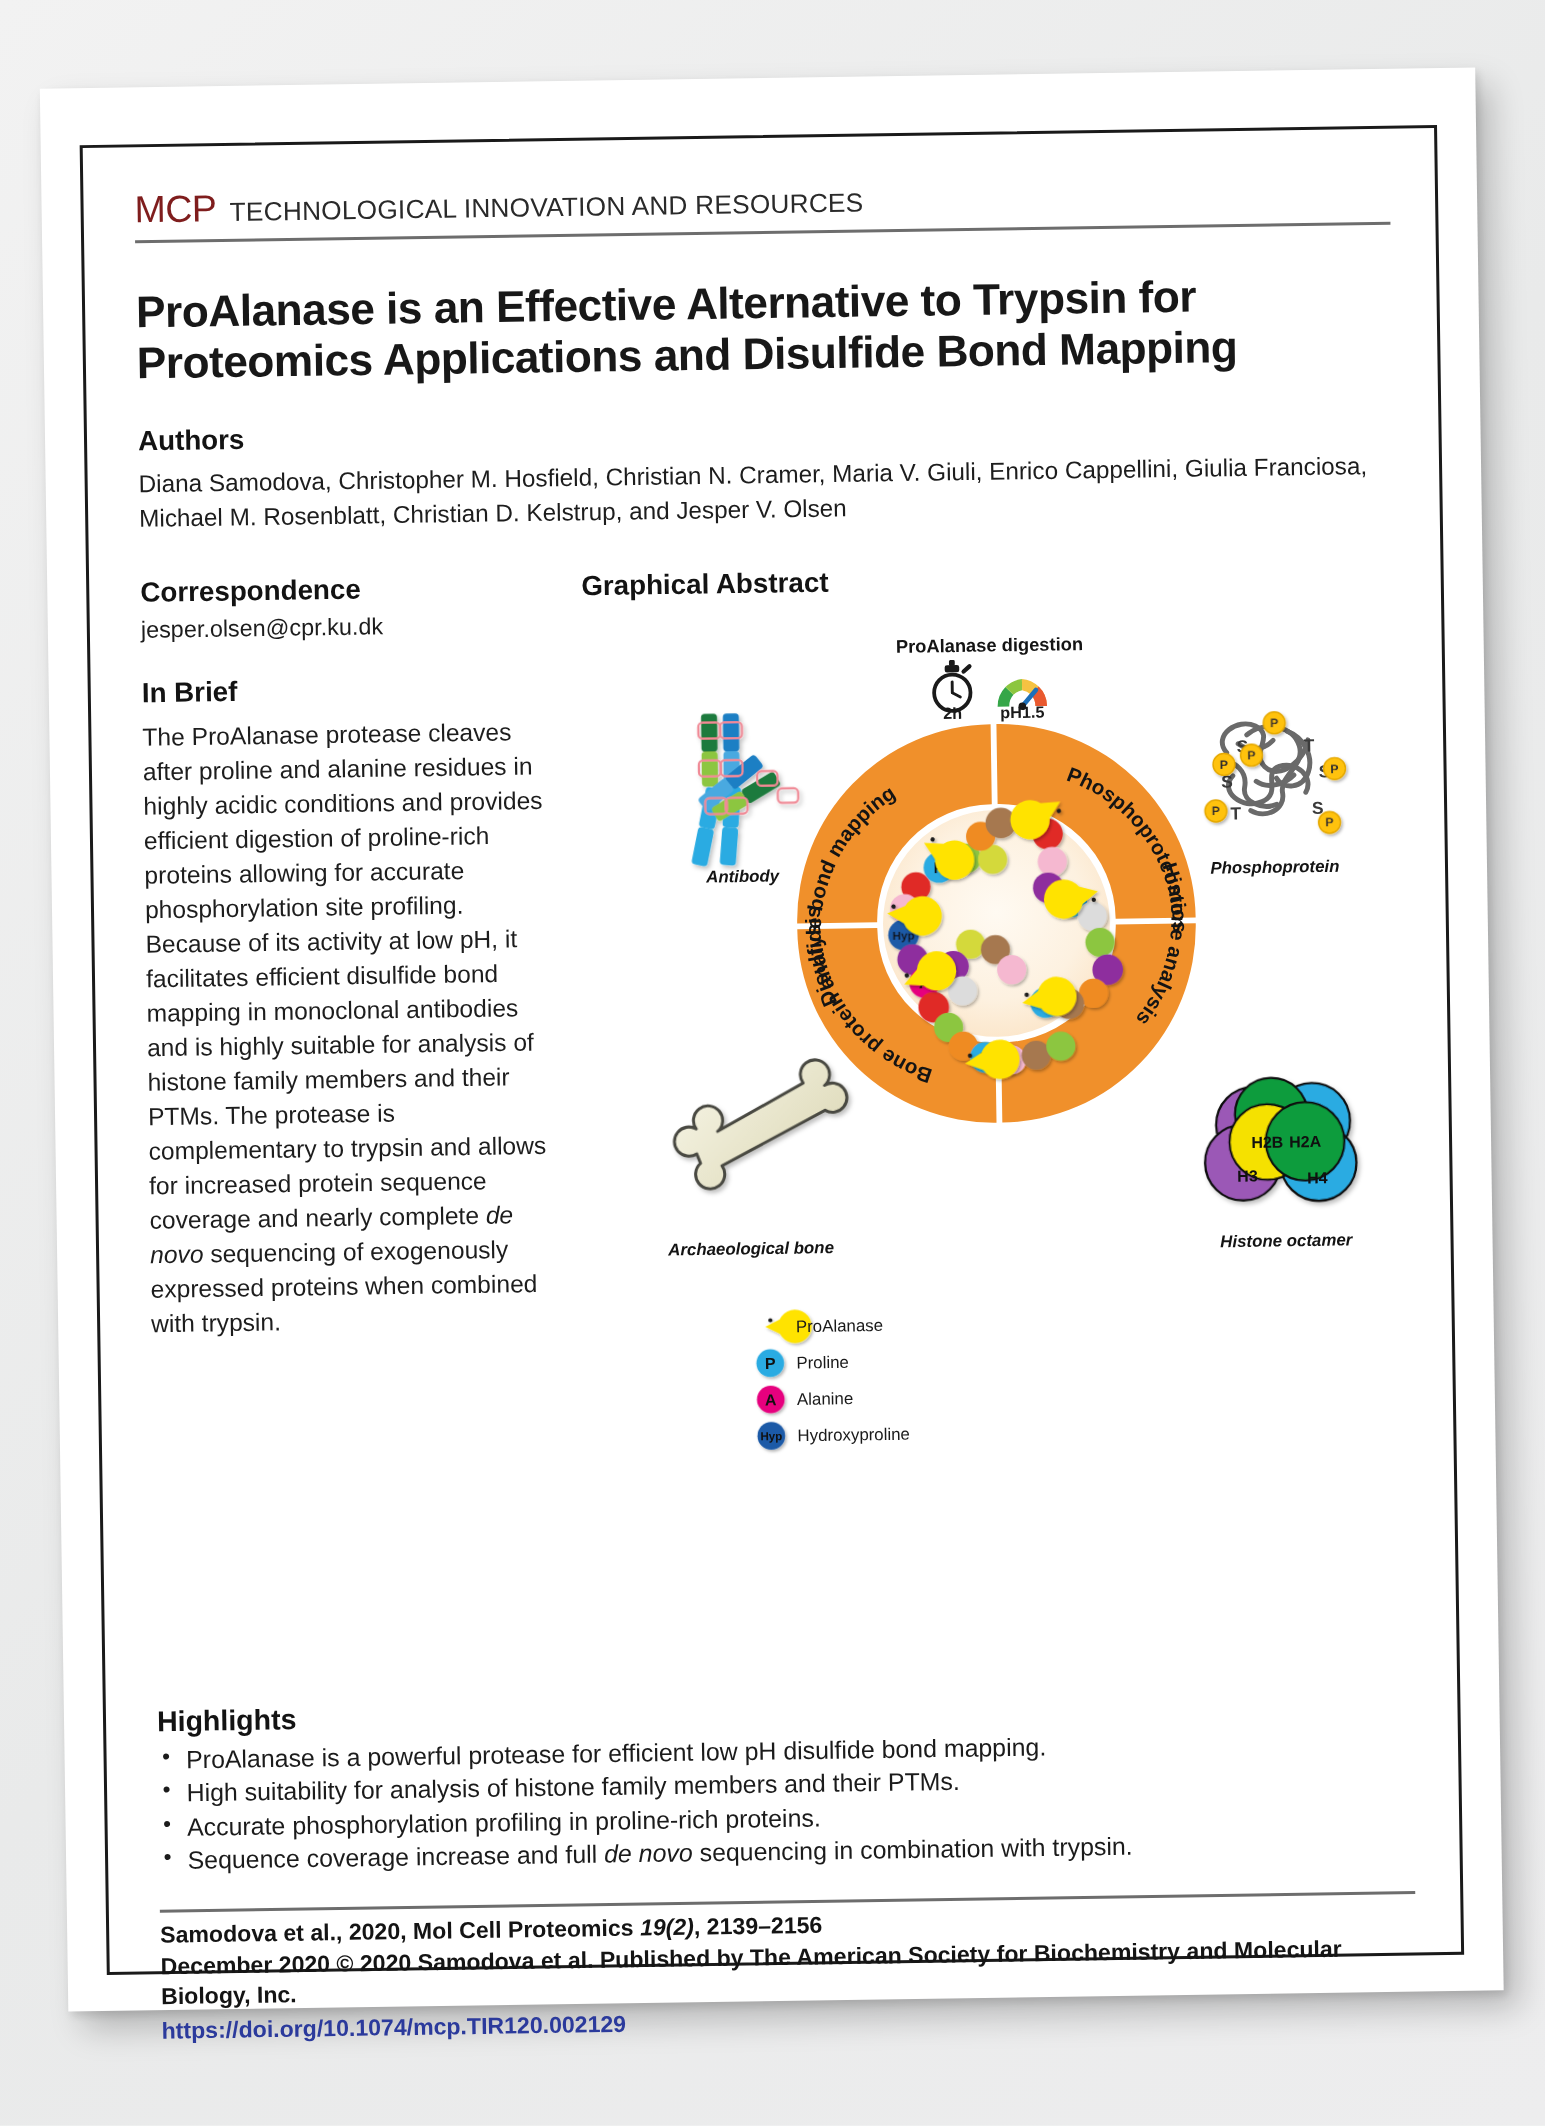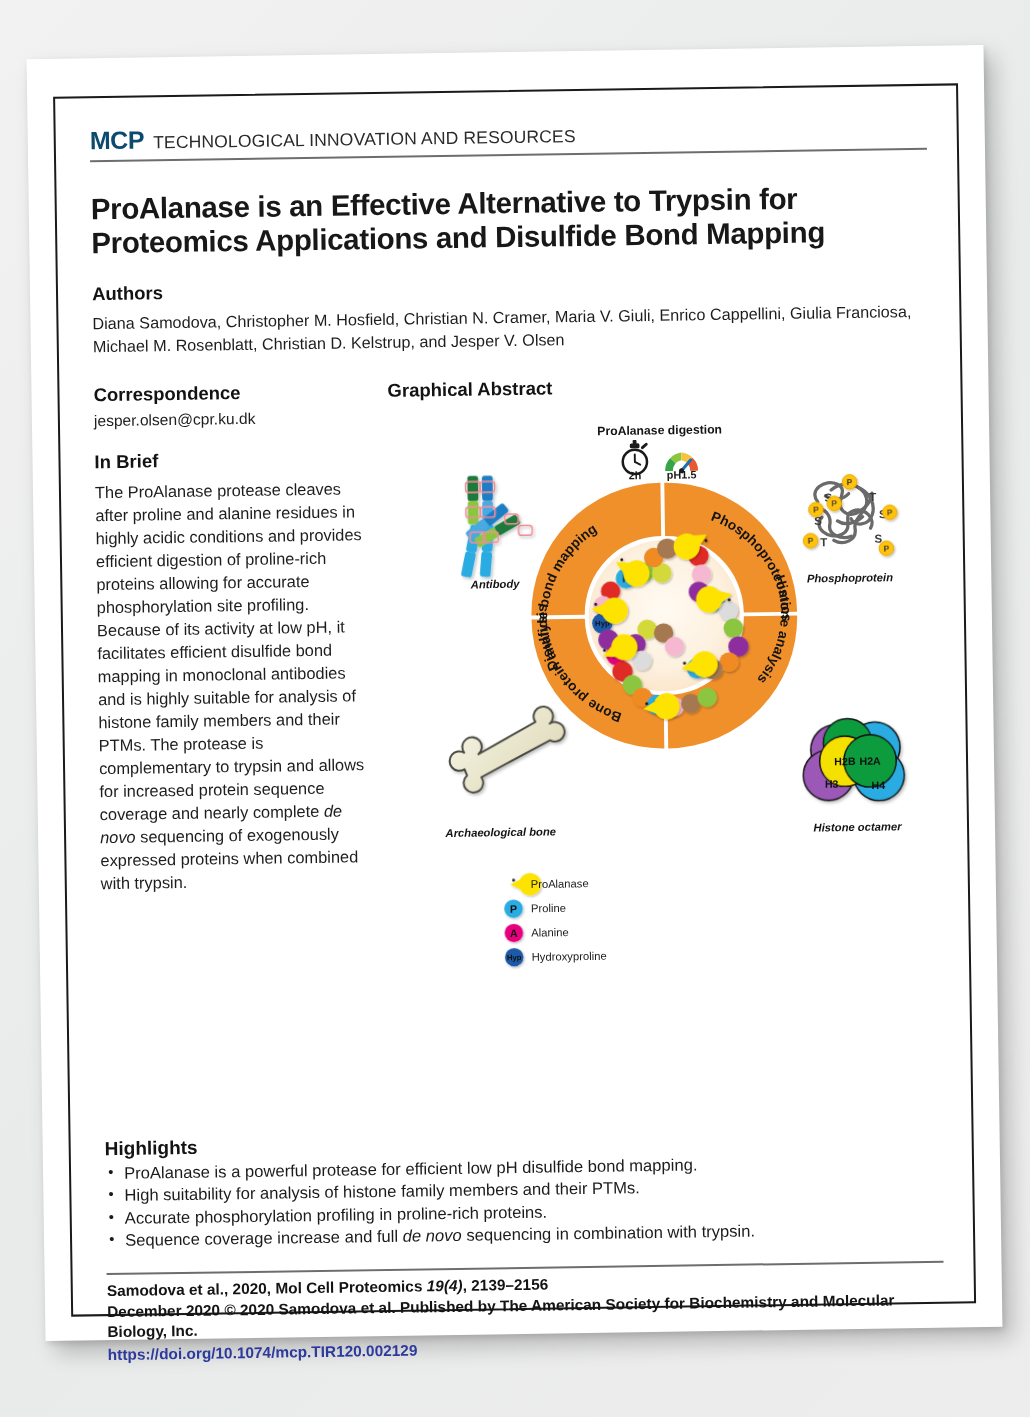--- a/index.html
+++ b/index.html
@@ -53,24 +53,24 @@
   
   .masthead {
     display: flex;
     align-items: baseline;
     gap: 9px;
     padding-bottom: 5px;
     border-bottom: 2.2px solid #6d6d6d;
   }
   .mcp-logo {
     font-family: "Liberation Sans", sans-serif;
-    font-weight: bold;
+    font-weight: normal;
     font-size: 25px;
     letter-spacing: -0.4px;
-    color: #0c4a6e;
+    color: #7f1d1d;
   }
   .masthead-kicker {
     font-size: 17.5px;
     letter-spacing: 0.15px;
     color: #2a2a2a;
     font-weight: 400;
   }
 
   
   .article-title {
@@ -519,21 +519,21 @@
           <ul class="hl-list">
             <li>ProAlanase is a powerful protease for efficient low pH disulfide bond mapping.</li>
             <li>High suitability for analysis of histone family members and their PTMs.</li>
             <li>Accurate phosphorylation profiling in proline-rich proteins.</li>
             <li><span>Sequence coverage increase and full </span><i>de novo</i><span> sequencing in combination with trypsin.</span></li>
           </ul>
         </div>
 
         <div class="cite-rule"></div>
         <div class="citation">
-          <div class="cite-line-1"><span>Samodova et al., 2020, Mol Cell Proteomics </span><i>19(4)</i><span>, 2139–2156</span></div>
+          <div class="cite-line-1"><span>Samodova et al., 2020, Mol Cell Proteomics </span><i>19(2)</i><span>, 2139–2156</span></div>
           <div>December 2020 © 2020 Samodova et al. Published by The American Society for Biochemistry and Molecular Biology, Inc.</div>
           <a class="doi-link" href="#">https://doi.org/10.1074/mcp.TIR120.002129</a>
         </div>
 
       </div>
     </div>
   </div>
 </div>
 
 </body></html>

